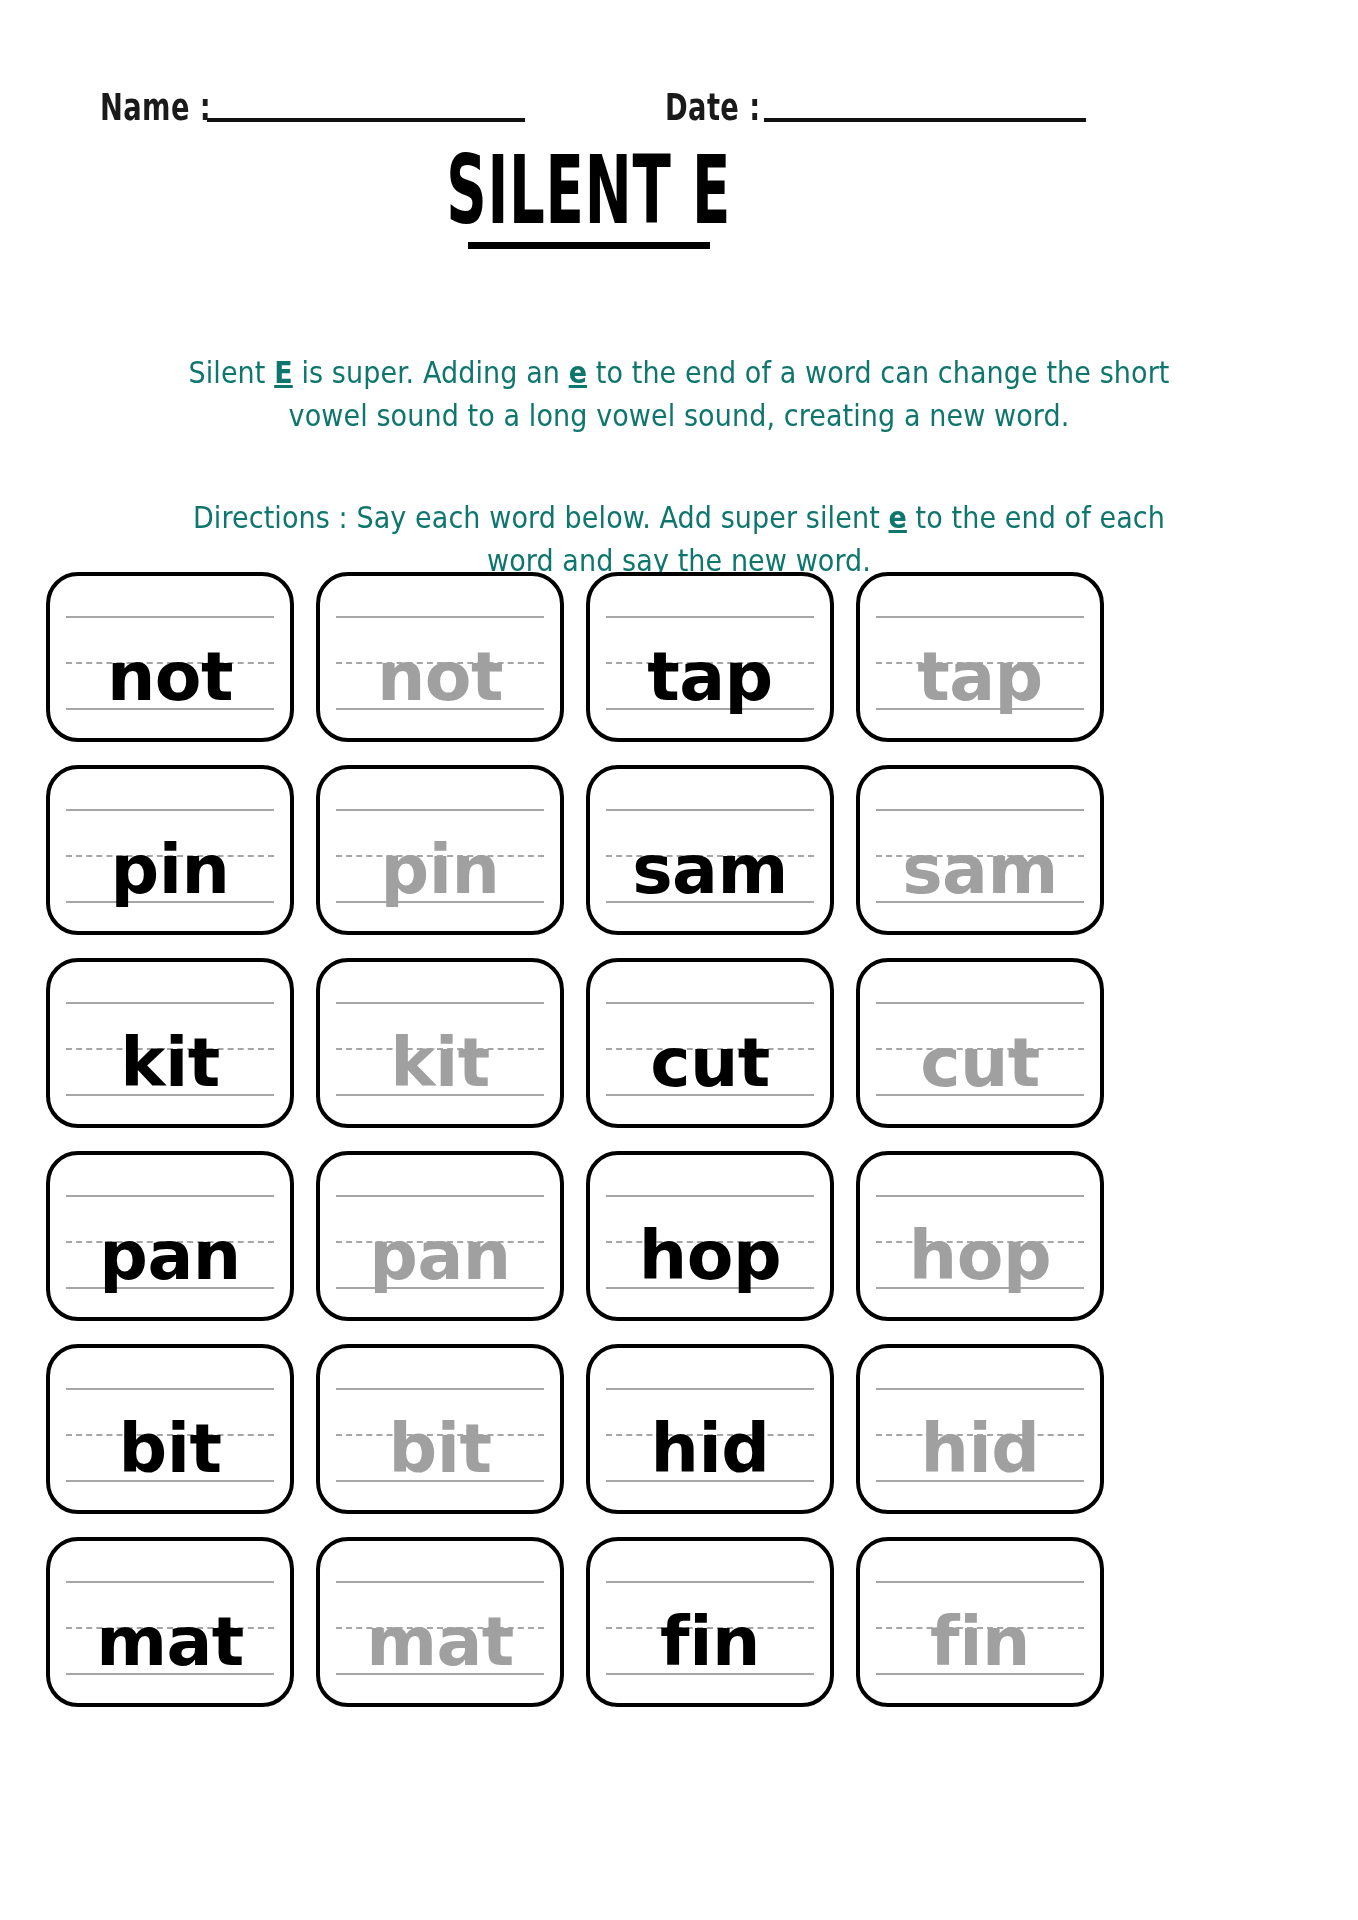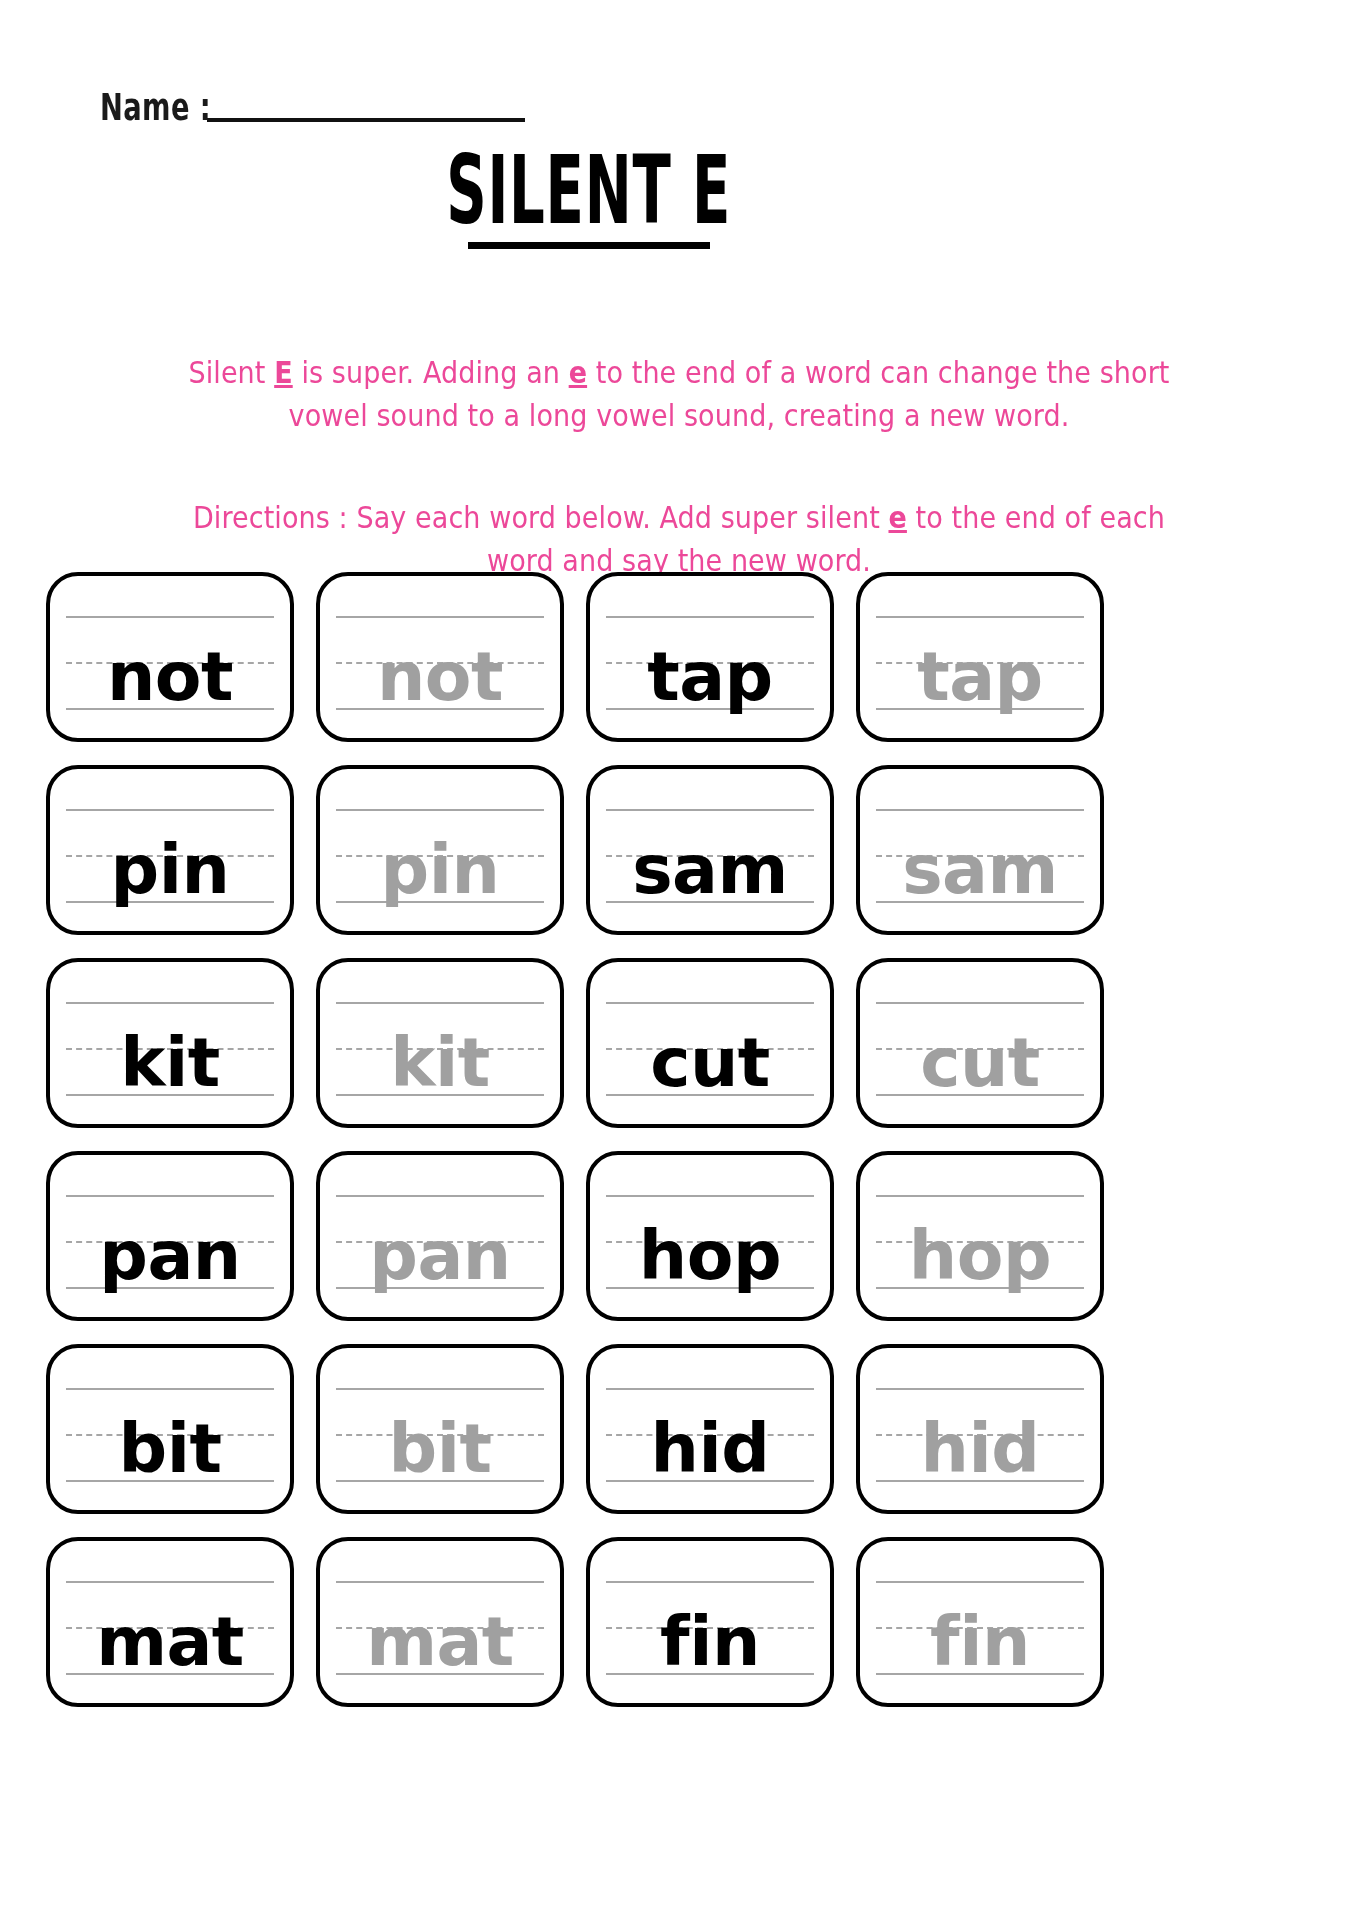--- a/index.html
+++ b/index.html
@@ -94,21 +94,21 @@
   
   .intro, .directions {
     position: absolute;
     left: 50%;
     transform: translateX(-50%);
     width: 1010px;
     text-align: center;
     font-family: "Liberation Sans Narrow", "DejaVu Sans Condensed", "Liberation Sans", sans-serif;
     font-size: 30px;
     line-height: 1.42;
-    color: #ec4899;
+    color: #0f766e;
     letter-spacing: 0.1px;
   }
   .intro { top: 322px; }
   .directions { top: 467px; }
   .hl {
     font-weight: 700;
     text-decoration: underline;
     text-underline-offset: 2px;
   }
 
@@ -178,20 +178,24 @@
 <body>
 
 <div class="page">
 
   <div class="name-date-row">
     <div class="field">
       <span class="field-label">Name :</span>
       <span class="field-rule rule-name"></span>
     </div>
     <div class="spacer-nd"></div>
+    <div class="field">
+      <span class="field-label">Date :</span>
+      <span class="field-rule rule-date"></span>
+    </div>
   </div>
 
   <div class="title-wrap">
     <span class="title">SILENT E</span>
     <span class="title-underline"></span>
   </div>
 
   <p class="intro">
     <span>Silent </span><span class="hl">E</span><span> is super. Adding an </span><span class="hl">e</span><span> to the end of a word can change the short vowel sound to a long vowel sound, creating a new word.</span>
   </p>

